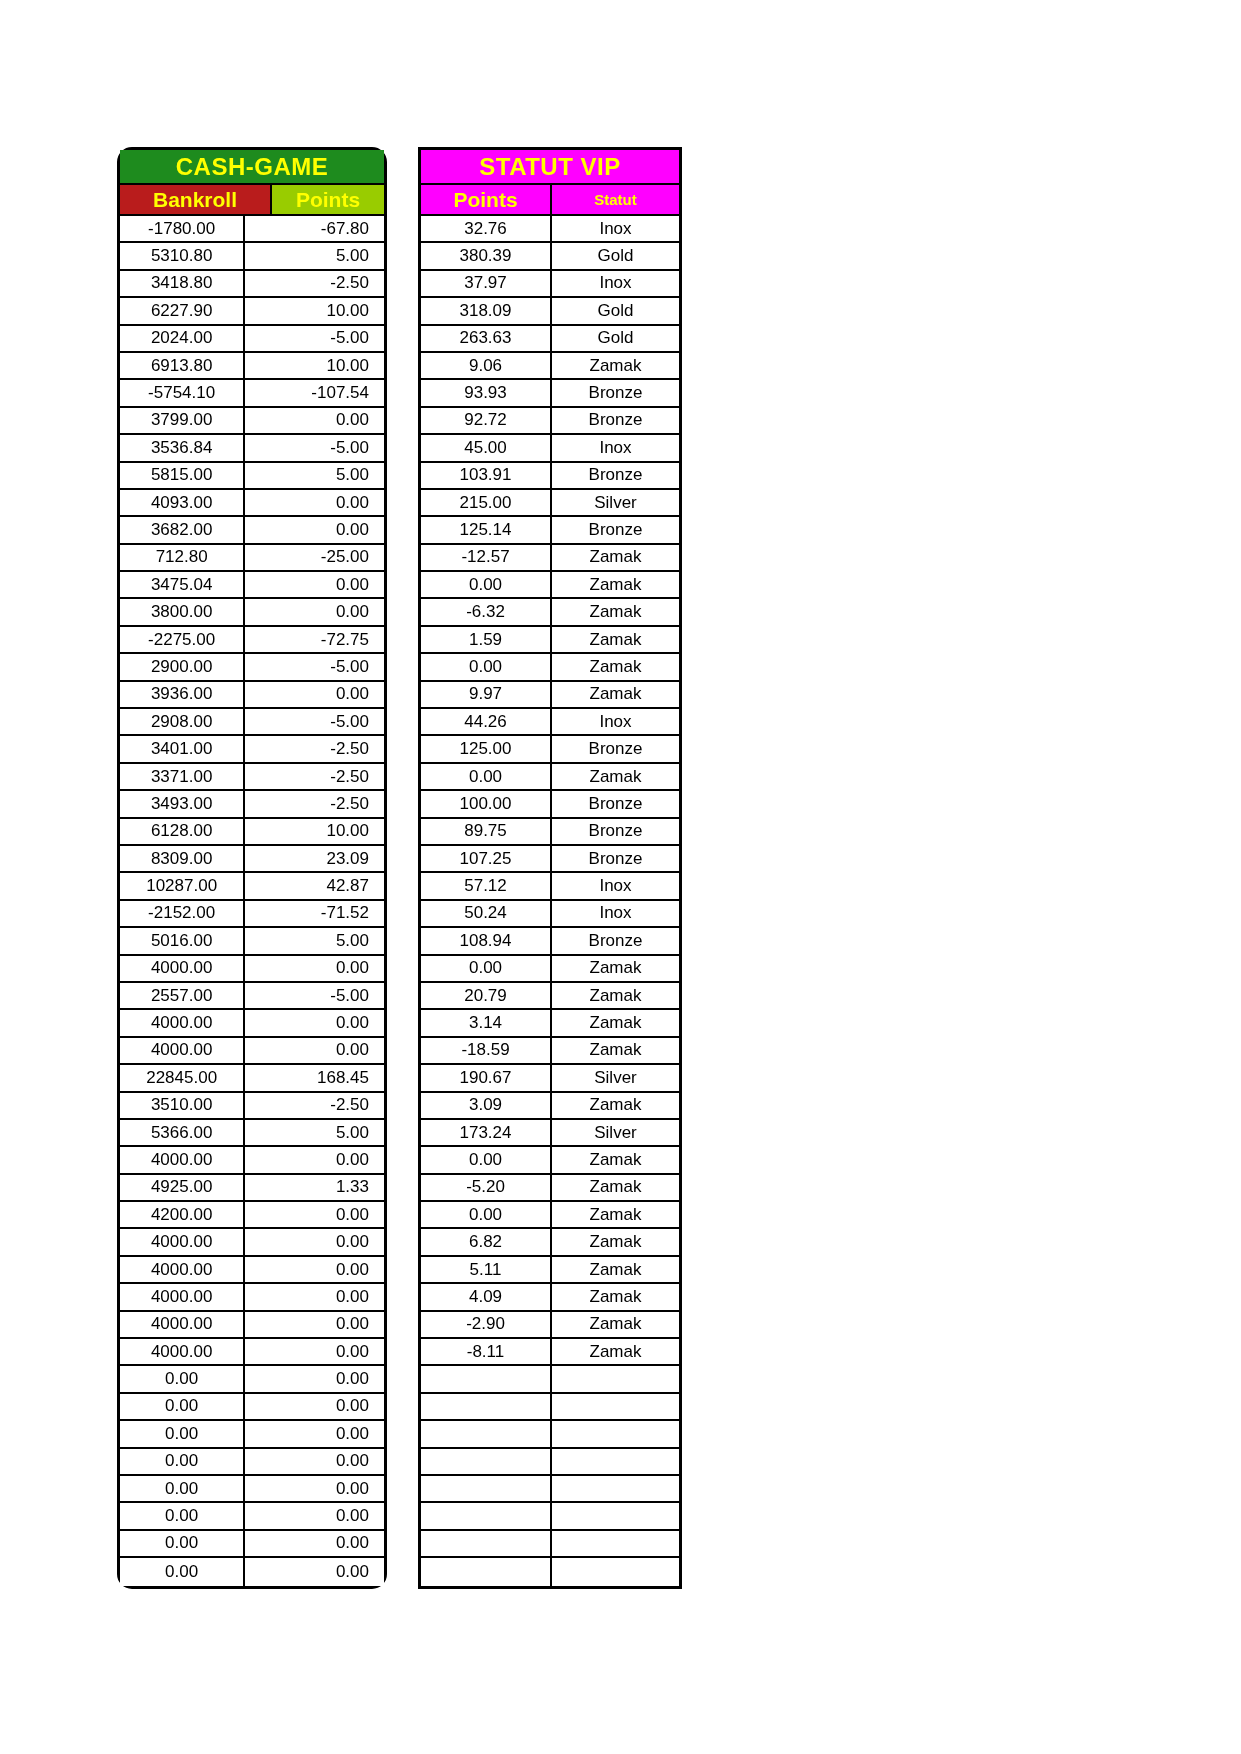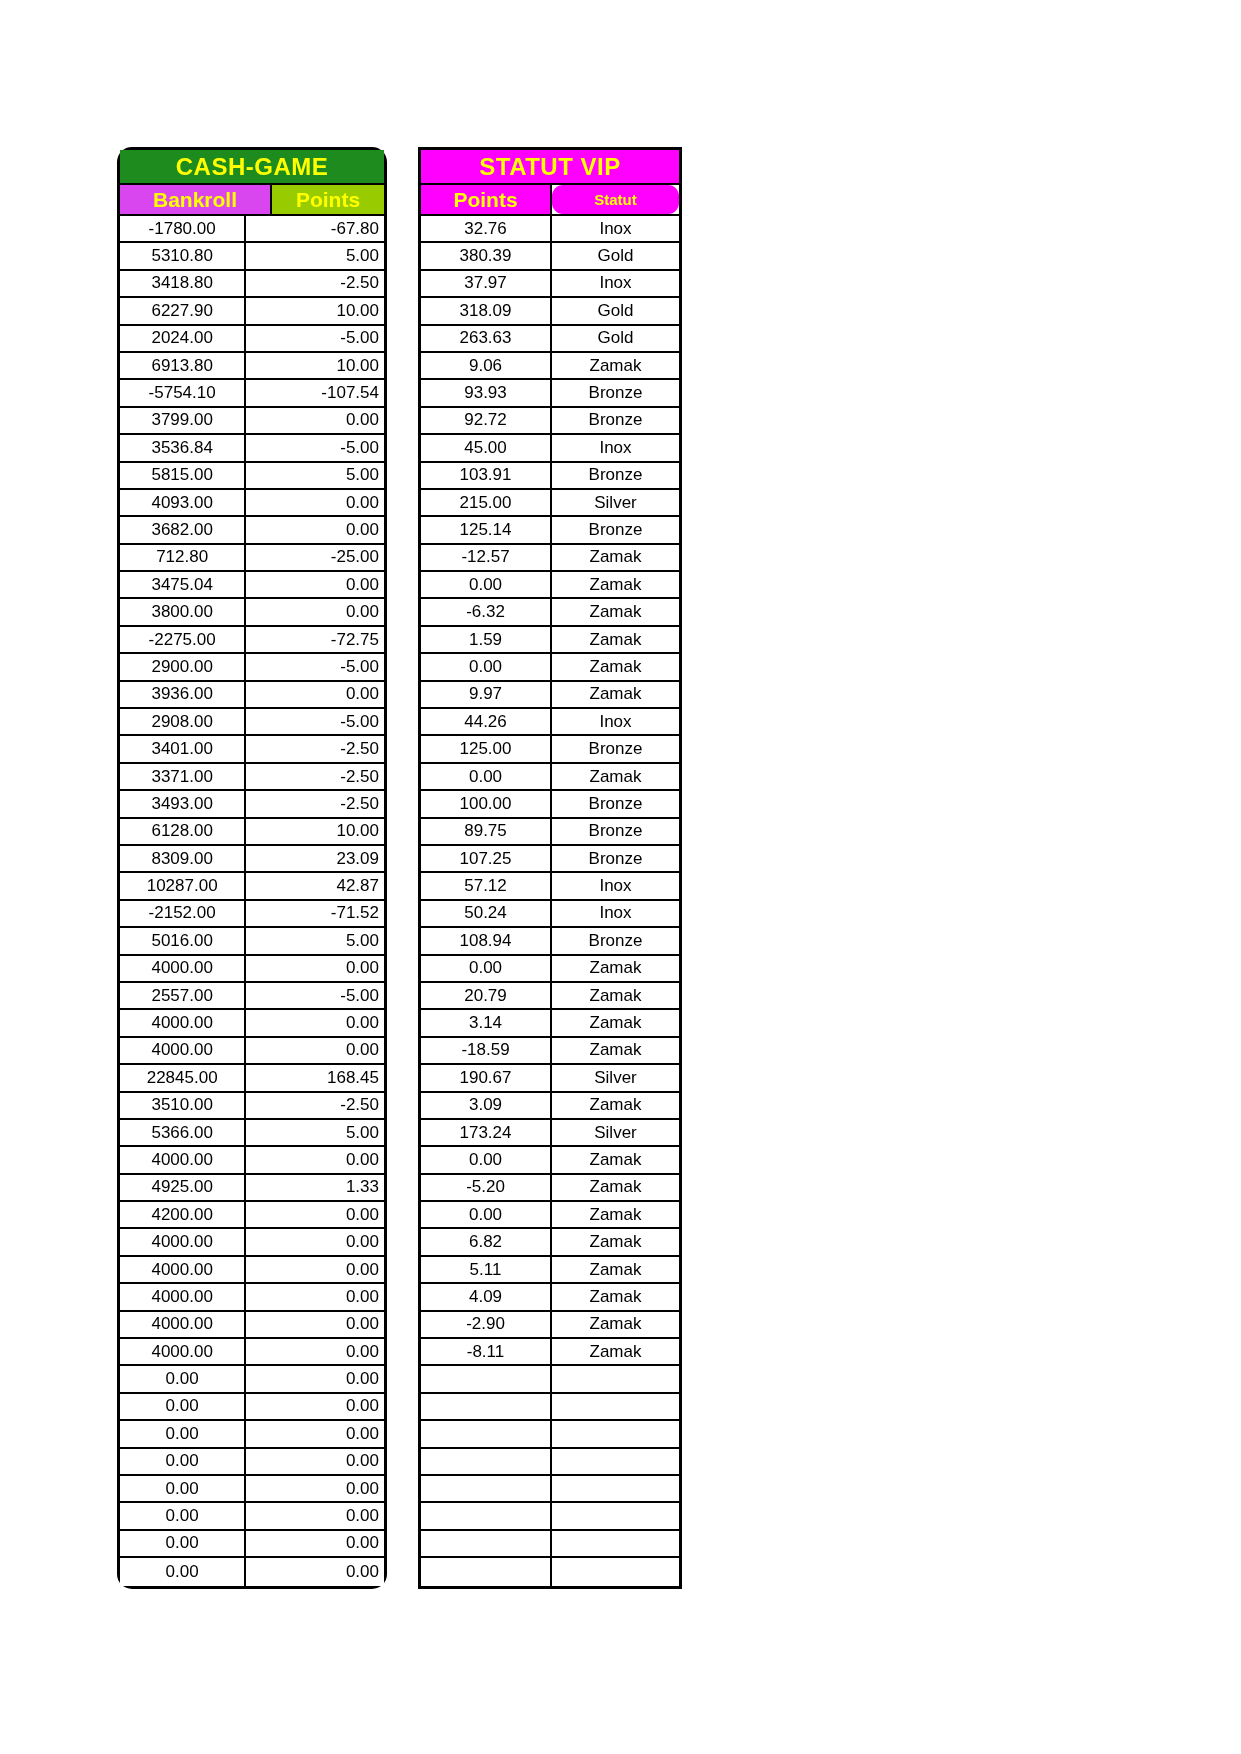--- a/index.html
+++ b/index.html
@@ -52,44 +52,44 @@
     align-items: center;
     overflow: hidden;
     white-space: nowrap;
   }
   .cell.c0 { border-right: 2px solid #000; }
 
   
   .tbl-cash .cell.c0 { width: 152px; }
   .tbl-cash .cell.c1 { width: 112px; }
   .tbl-vip  .cell.c0 { width: 131px; }
-  .tbl-vip  .cell.c1 { width: 127px; border-radius: 11px; }
+  .tbl-vip  .cell.c1 { width: 127px; }
 
   .head-cell {
     justify-content: center;
     font-weight: bold;
     font-size: 21px;
     color: #FFFF00;
   }
   .head-cell.small { font-size: 15px; }
 
   .cell.center { justify-content: center; }
-  .cell.right  { justify-content: flex-end; padding-right: 5px; margin-left: 44px; }
+  .cell.right  { justify-content: flex-end; padding-right: 15px; margin-left: 44px; }
 
   .data-row .cell { font-size: 17px; color: #000; }
 </style>
 </head>
 <body>
 
 <div class="page">
 
   <div class="tbl tbl-cash">
     <div class="title-row" style="background: rgb(30, 139, 30);">CASH-GAME</div>
     <div class="head-row">
-      <div class="cell c0 head-cell" style="background: #d946ef;">Bankroll</div>
+      <div class="cell c0 head-cell" style="background: #b91c1c;">Bankroll</div>
       <div class="cell c1 head-cell" style="background: rgb(153, 204, 0);">Points</div>
     </div>
     <div>
         <div class="data-row">
           <div class="cell c0 center">-1780.00</div>
           <div class="cell c1 right">-67.80</div>
         </div>
         <div class="data-row">
           <div class="cell c0 center">5310.80</div>
           <div class="cell c1 right">5.00</div>

